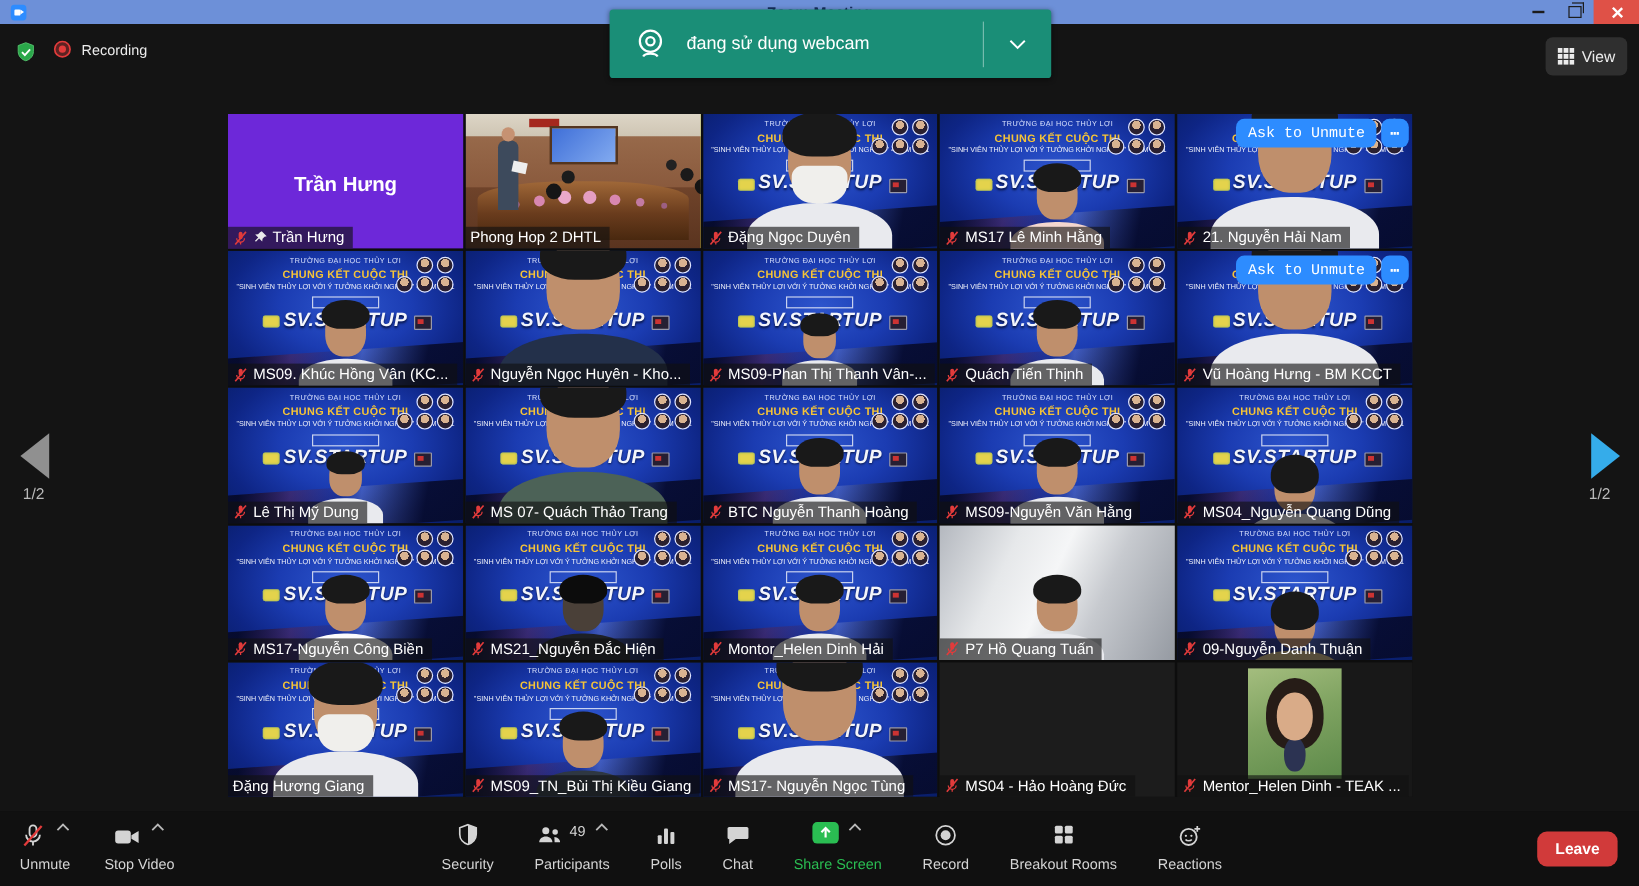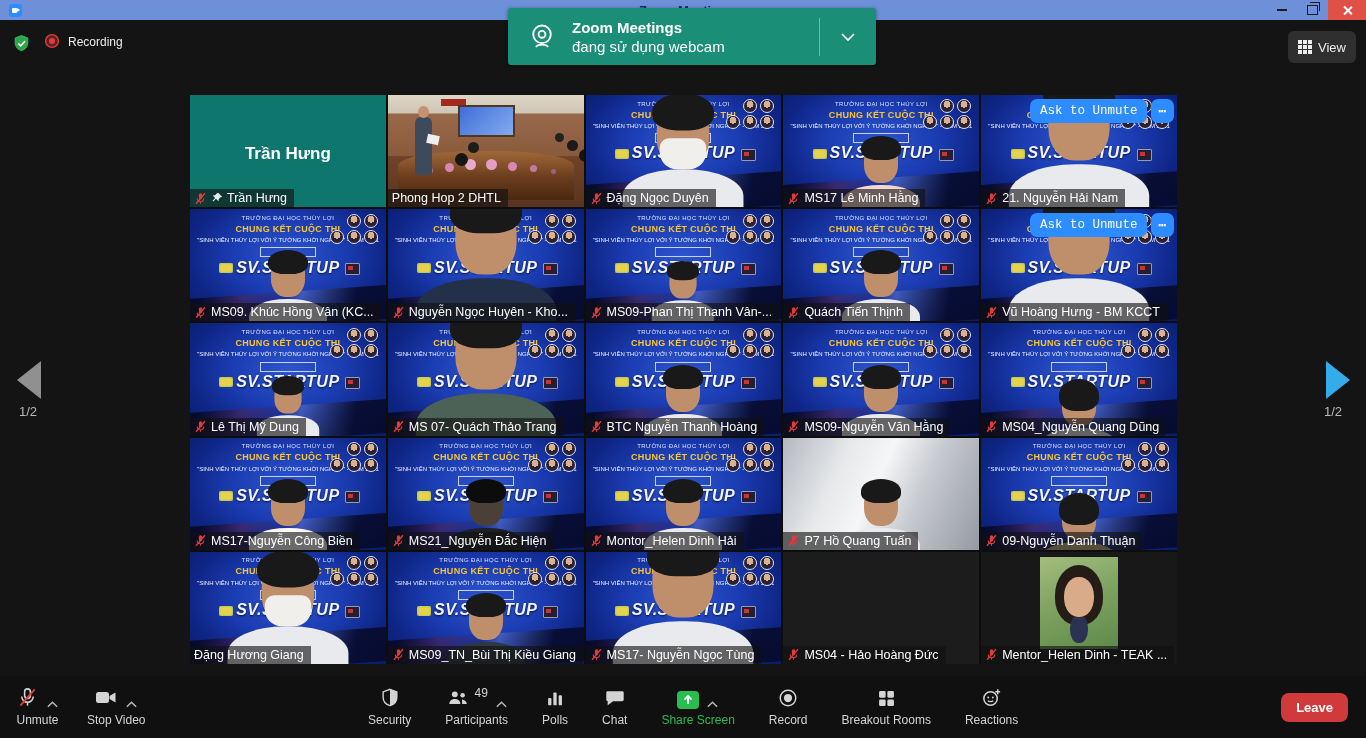--- a/index.html
+++ b/index.html
@@ -77,21 +77,21 @@
   .p-mask .person{transform:translateX(-50%) scale(1.55);bottom:-18px}
   .p-mask .person .head:after{content:'';position:absolute;left:2px;right:2px;bottom:-2px;height:20px;background:#f0efec;border-radius:6px 6px 11px 11px;z-index:2}
   .tile:nth-child(4) .shoulders{background:#f4d7cf}
   .tile:nth-child(7) .shoulders{background:#23304a}
   .tile:nth-child(12) .shoulders{background:#4c6257}
   .tile:nth-child(16) .shoulders{background:#fbfbfd}
   .tile:nth-child(20) .shoulders{background:#c9b07f}
   .tile:nth-child(22) .shoulders{background:#2e3742}
   
   .big-name{display:none;position:absolute;top:44%;width:100%;text-align:center;color:#fff;font-size:17px;font-weight:bold}
-  .v-name{background:#0f766e}
+  .v-name{background:#6d28d9}
   .v-name .big-name{display:block}
   .v-dark{background:#1c1c1c}
   .v-bright{background:linear-gradient(115deg,#b4b8bf 0%,#e6e8ea 28%,#f5f6f7 46%,#c7cacf 66%,#959aa2 100%)}
   .v-photo{background:#181818}
   .photo{display:none;position:absolute;left:50%;top:46%;transform:translate(-50%,-50%);width:78px;height:92px;
          background:linear-gradient(160deg,#a4bd7e 0%,#7fa361 45%,#5d8a4a 100%)}
   .v-photo .photo{display:block}
   .photo:before{content:'';position:absolute;left:15px;top:8px;width:48px;height:60px;background:#261c17;border-radius:50% 50% 44% 44%}
   .photo:after{content:'';position:absolute;left:24px;top:20px;width:30px;height:40px;background:#d9ab88;border-radius:48%;
          box-shadow:0 32px 0 -6px #2c3352}
@@ -121,21 +121,21 @@
   
   .nav{position:absolute;z-index:3;cursor:pointer}
   .nav-left{left:17px;top:361px;width:0;height:0;border-top:19px solid transparent;border-bottom:19px solid transparent;border-right:24px solid #909090}
   .nav-right{right:16px;top:361px;width:0;height:0;border-top:19px solid transparent;border-bottom:19px solid transparent;border-left:24px solid #35acea}
   .pageno{position:absolute;font-size:13px;color:#b9b9b9;z-index:3}
   .pn-left{left:19px;top:404px}
   .pn-right{right:24px;top:404px}
   
   .toolbar{position:absolute;left:0;bottom:0;width:100%;height:62px;background:#101010;z-index:5}
   .tb-item{display:flex;flex-direction:column;align-items:center;gap:4px;color:#d4d4d4;font-size:12px;cursor:pointer}
-  .icon-row{height:24px;display:flex;align-items:flex-end;gap:7px}
+  .icon-row{height:24px;display:flex;align-items:flex-start;gap:7px}
   .tb-left{position:absolute;left:16px;top:9px;display:flex;gap:28px}
   .tb-mid{position:absolute;left:368px;top:9px;display:flex;gap:34px}
   .share-label{color:#2abd52}
   .share-sq{width:22px;height:18px;background:#2abd52;border-radius:4px;display:flex;align-items:center;justify-content:center}
   .count{font-size:12px;color:#d4d4d4;margin-left:-3px;align-self:flex-start;padding-top:1px}
   .leave-btn{position:absolute;right:18px;top:17px;background:#d13a3a;color:#fff;border:none;border-radius:8px;
              padding:7px 15px;font-size:13px;font-weight:bold;cursor:pointer;font-family:inherit}
 </style>
 </head>
 <body>
@@ -156,21 +156,20 @@
     </div>
 </div>
 
 <div class="banner">
   <svg class="cam" width="32" height="32" viewBox="0 0 24 24" fill="none" stroke="#fff" stroke-width="1.4">
     <circle cx="12" cy="10" r="6.6"></circle>
       <circle cx="12" cy="10" r="2.6"></circle>
       <path d="M7.5 19.5c1.2-2.4 7.8-2.4 9 0"></path>
   </svg>
   <div class="txt">
-    <div class="t1">Zoom Meetings</div>
     <div class="t2">đang sử dụng webcam</div>
   </div>
   <div class="div"></div>
   <div class="chev">
     <svg width="16" height="10" viewBox="0 0 16 10" fill="none" stroke="#fff" stroke-width="1.6">
         <polyline points="2,2 8,8 14,2"></polyline>
       </svg>
   </div>
 </div>
 

